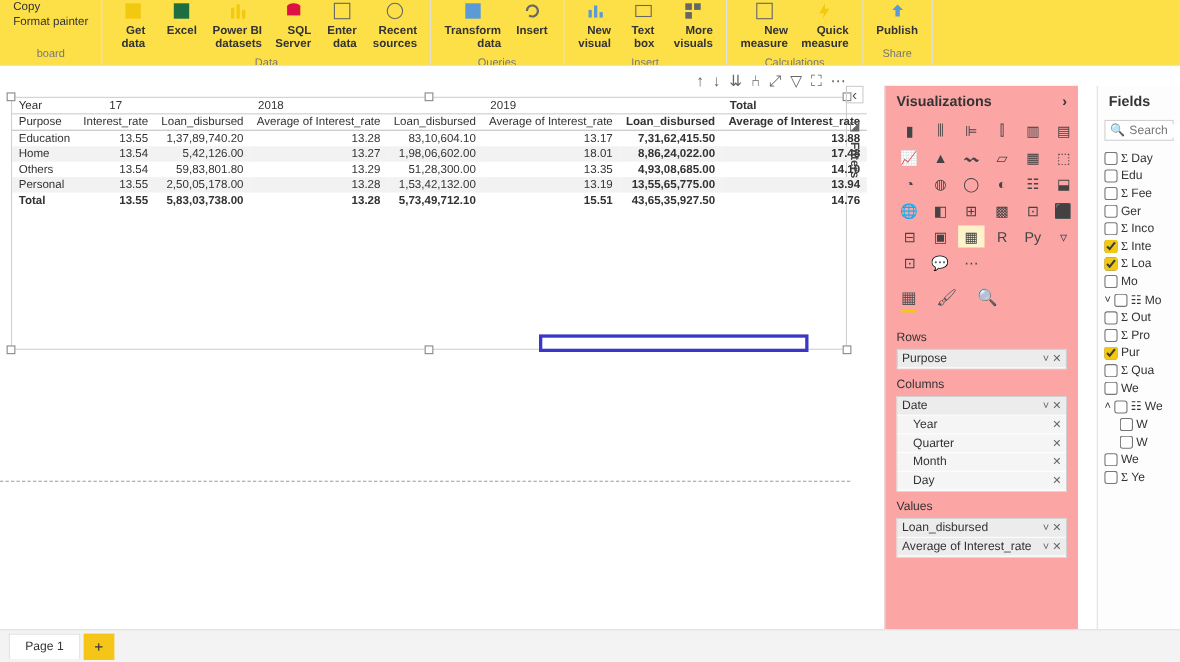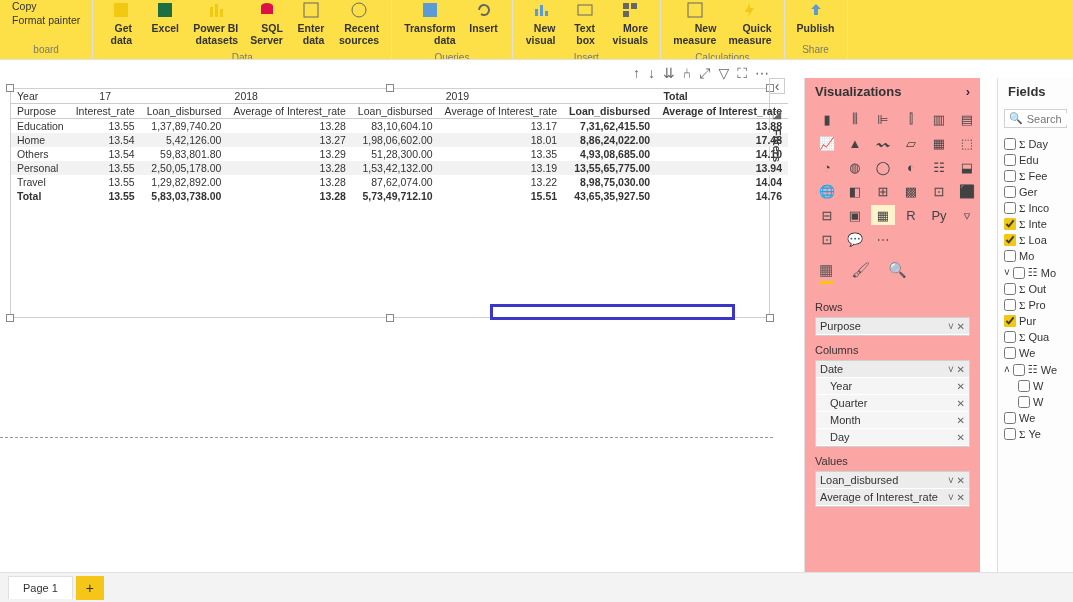--- a/index.html
+++ b/index.html
@@ -319,30 +319,20 @@
           <tr class="alt">
             <td class="rowhdr">Personal</td>
             <td>13.55</td>
             <td>2,50,05,178.00</td>
             <td>13.28</td>
             <td>1,53,42,132.00</td>
             <td>13.19</td>
             <td class="bold">13,55,65,775.00</td>
             <td class="bold">13.94</td>
           </tr>
-          <tr>
-            <td class="rowhdr">Travel</td>
-            <td>13.55</td>
-            <td>1,29,82,892.00</td>
-            <td>13.28</td>
-            <td>87,62,074.00</td>
-            <td>13.22</td>
-            <td class="bold">8,98,75,030.00</td>
-            <td class="bold">14.04</td>
-          </tr>
           <tr class="total">
             <td class="rowhdr">Total</td>
             <td>13.55</td>
             <td>5,83,03,738.00</td>
             <td>13.28</td>
             <td>5,73,49,712.10</td>
             <td>15.51</td>
             <td>43,65,35,927.50</td>
             <td>14.76</td>
           </tr>

